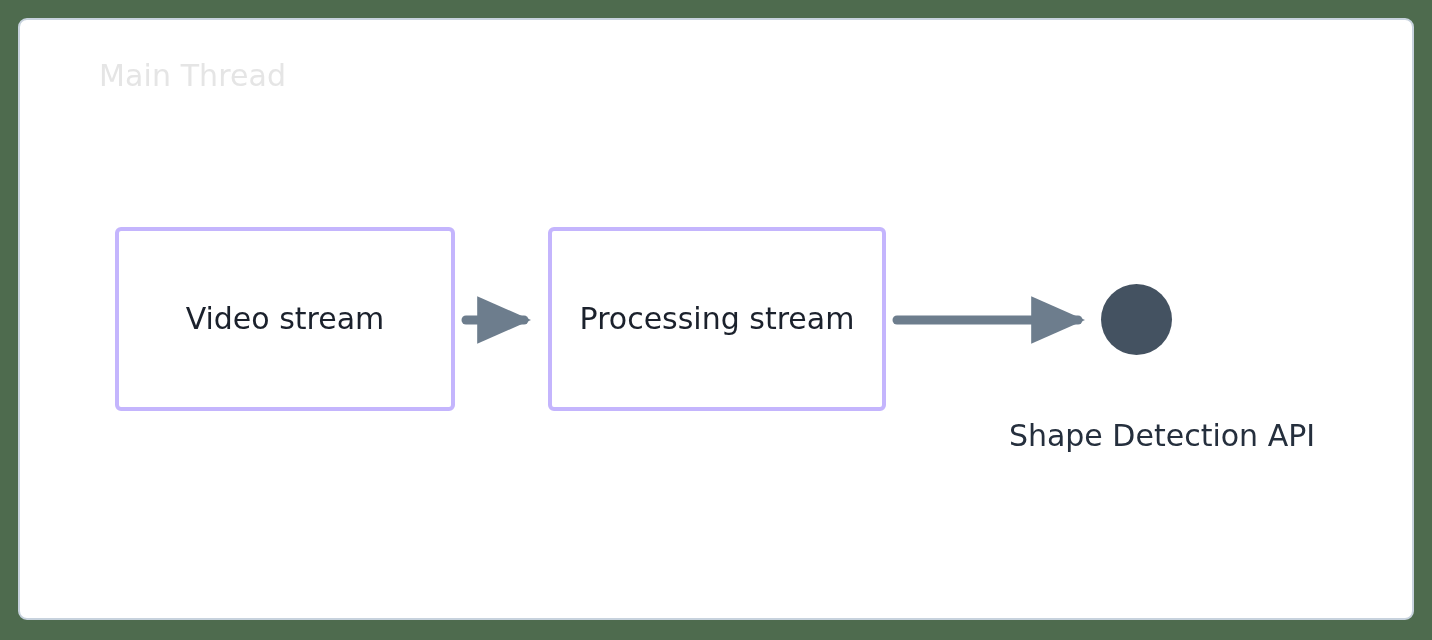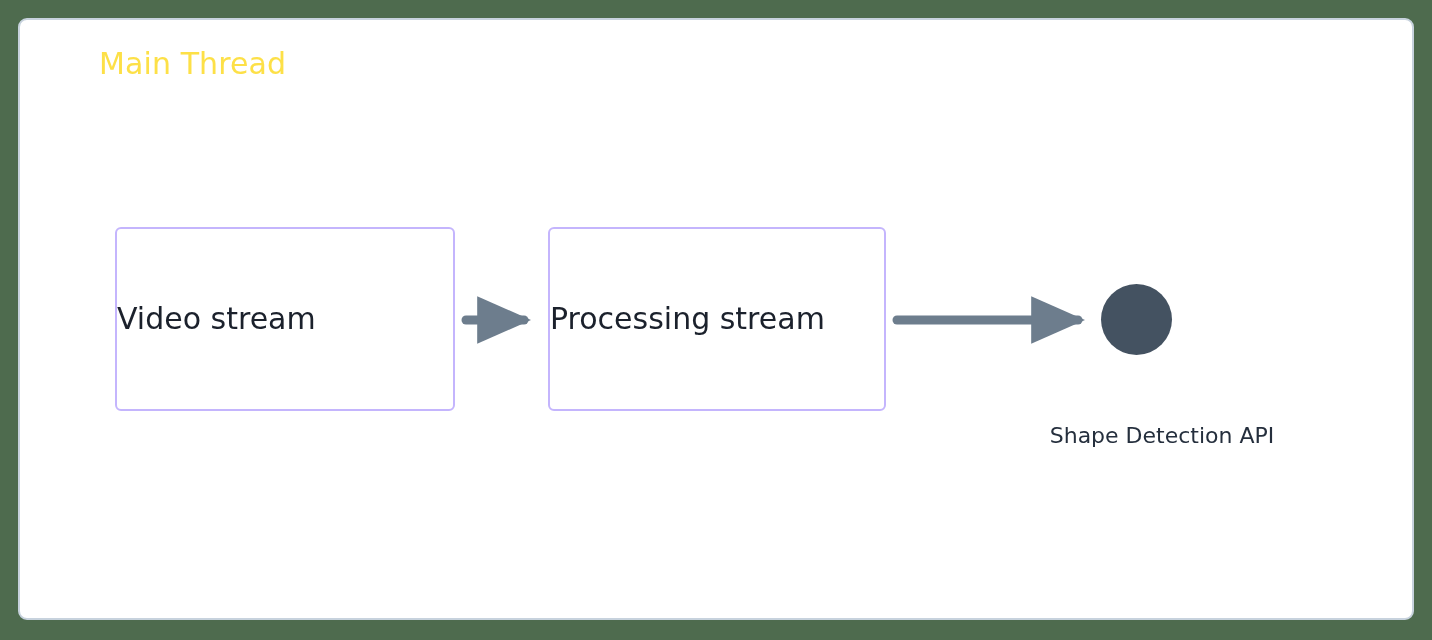--- a/index.html
+++ b/index.html
@@ -27,36 +27,37 @@
     height: 602px;
     box-sizing: border-box;
     background: #ffffff;
     border: 2px solid #c7d2dd;
     border-radius: 9px;
   }
   
   .cluster-title {
     position: absolute;
     left: 99px;
-    top: 46px;
+    top: 58px;
     font-size: 30px;
     line-height: 36px;
-    color: #fde047;
+    color: #e5e5e5;
     letter-spacing: 0.1px;
     white-space: nowrap;
   }
   
   .node-box {
     position: absolute;
     box-sizing: border-box;
     background: #ffffff;
-    border: 2px solid #c4b5fd;
+    border: 4px solid #c4b5fd;
     border-radius: 6px;
     display: flex;
     align-items: center;
+    justify-content: center;
   }
   .node-box .node-label {
     font-size: 30px;
     line-height: 34px;
     color: #1b212c;
     white-space: nowrap;
   }
   #node-video-stream {
     left: 115px;
     top: 227px;
@@ -78,21 +79,21 @@
     height: 71px;
     border-radius: 50%;
     background: #445261;
   }
   .circle-caption {
     position: absolute;
     left: 1004px;
     top: 418px;
     width: 316px;
     text-align: center;
-    font-size: 22px;
+    font-size: 30px;
     line-height: 36px;
     color: #252f3d;
     white-space: nowrap;
   }
   
   .edge-svg {
     position: absolute;
     left: 0;
     top: 0;
     width: 1432px;

